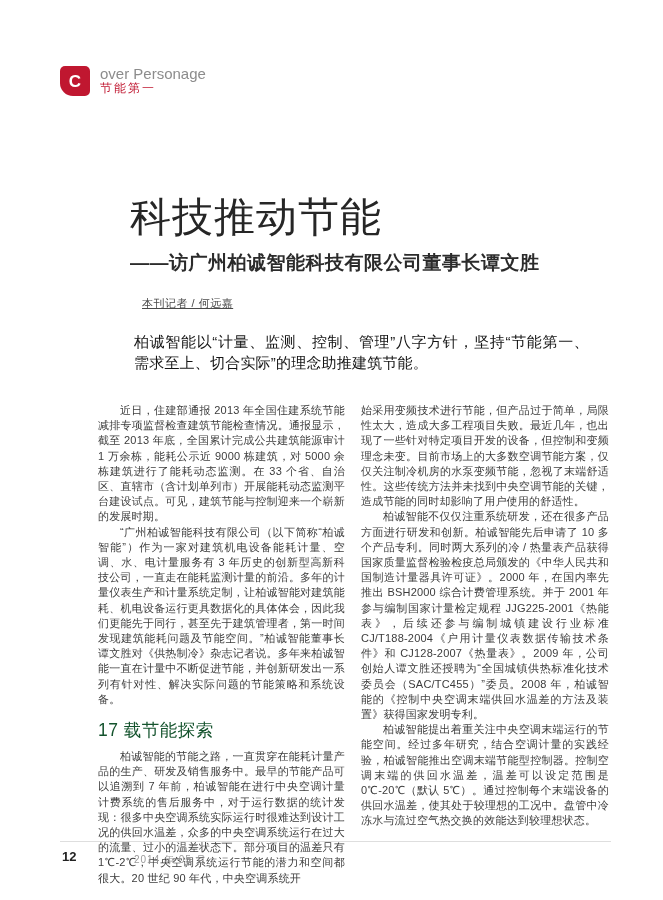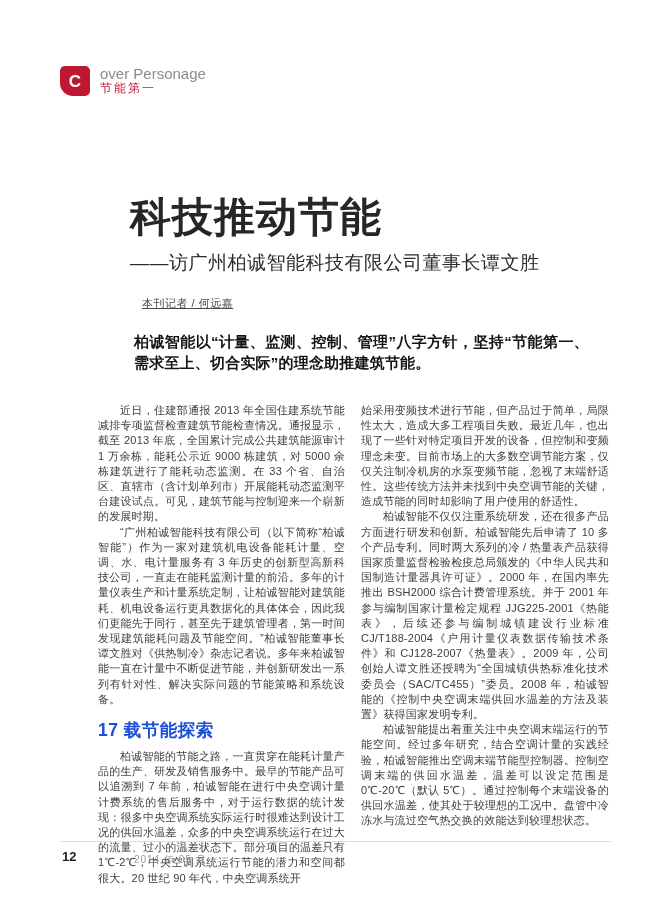--- a/index.html
+++ b/index.html
@@ -31,54 +31,54 @@
     line-height:1;
   }
   .badge-text{display:flex;flex-direction:column;justify-content:flex-start;padding-top:1px;}
   .badge-line1{font-size:15px;color:var(--muted);line-height:14px;}
   .badge-line2{font-size:12px;color:var(--accent);letter-spacing:2px;line-height:15px;}
 
   
   .art-header{position:absolute;left:130px;top:193px;width:490px;}
   .art-title{
     font-size:41px;
-    font-weight:700;
+    font-weight:400;
     color:var(--ink);
     letter-spacing:1px;
     line-height:48px;
   }
   .art-subtitle{
     margin-top:9px;
     font-size:19px;
-    font-weight:400;
+    font-weight:700;
     color:#2b2b2b;
     letter-spacing:0.5px;
     line-height:26px;
   }
   .byline{position:absolute;left:142px;top:296px;font-size:11px;color:#4a4a4a;letter-spacing:0.5px;text-decoration:underline;}
 
   
   .intro{
     position:absolute;left:134px;top:331px;width:455px;
-    font-size:15px;font-weight:700;color:#141414;
+    font-size:15px;font-weight:400;color:#141414;
     line-height:21px;text-align:justify;letter-spacing:0.2px;
   }
 
   
   .col{position:absolute;top:403px;color:var(--body-ink);}
   .col-left{left:98px;width:247px;}
   .col-right{left:361px;width:248px;}
   .col p{
     font-size:11px;line-height:15.2px;
     text-align:justify;letter-spacing:0.2px;
     margin:0;
   }
   .col p.indent{text-indent:2em;}
   .col h2{
-    font-size:17.5px;font-weight:700;color:#1d4ed8;
+    font-size:17.5px;font-weight:400;color:#14532d;
     margin:11px 0 7px 0;letter-spacing:0.5px;
   }
 
   
   .footer-rule{position:absolute;left:60px;top:841px;width:551px;height:1px;background:#dedede;}
   .footer-page-number{position:absolute;left:62px;top:849px;font-size:13px;font-weight:700;color:#222;text-align:center;}
   .footer-issue{position:absolute;left:134px;top:853px;font-size:10px;color:#999;letter-spacing:1px;}
 </style>
 </head>
 <body>

